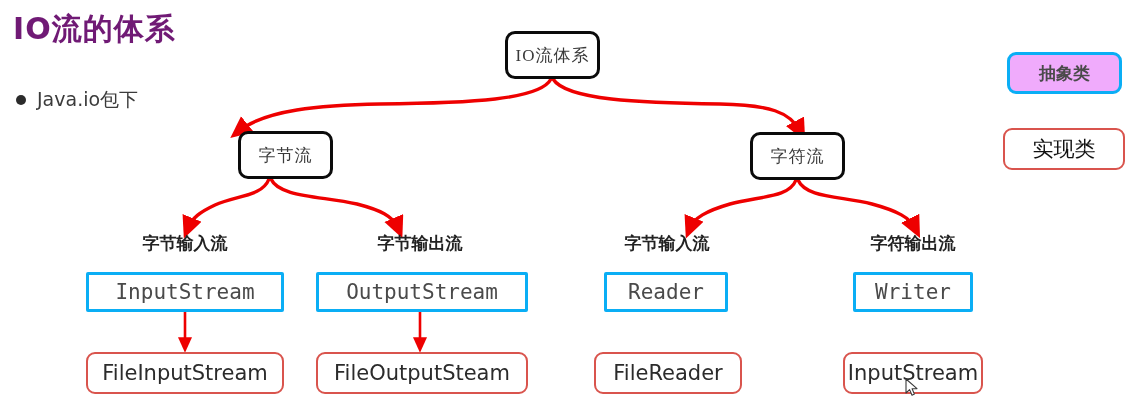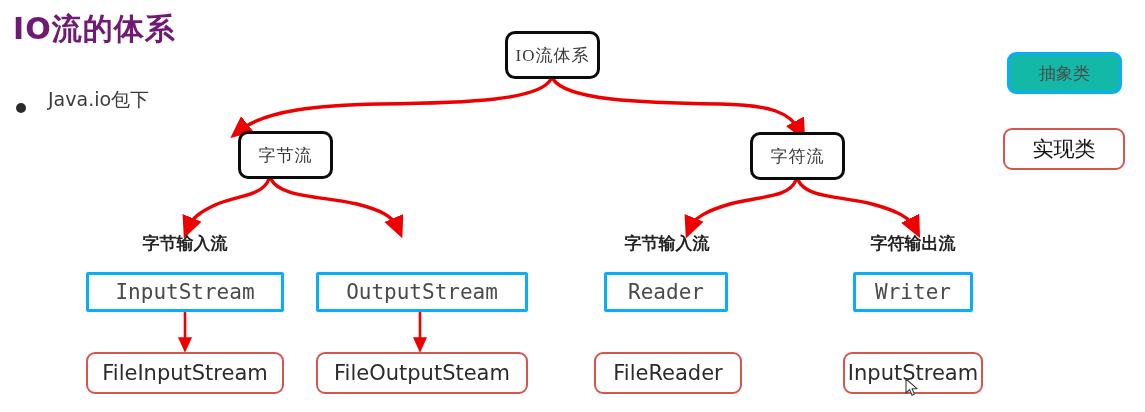--- a/index.html
+++ b/index.html
@@ -38,22 +38,22 @@
     letter-spacing: 1px;
     white-space: nowrap;
   }
 
   
   .bullet-row {
     position: absolute;
     left: 16px;
     top: 87px;
     display: flex;
-    align-items: flex-end;
-    gap: 22px;
+    align-items: center;
+    gap: 11px;
     white-space: nowrap;
   }
   .bullet-dot {
     width: 10px;
     height: 10px;
     border-radius: 50%;
     background: #2b2b2b;
     display: block;
   }
   .bullet-text {
@@ -186,20 +186,23 @@
     <span>字节流</span>
   </div>
 
   <div class="node node-black" style="left:750px; top:132px; width:95px; height:48px;">
     <span>字符流</span>
   </div>
 
   <div class="caption" style="left:104px; top:232px; width:162px;">
     <span>字节输入流</span>
   </div>
+  <div class="caption" style="left:320px; top:232px; width:200px;">
+    <span>字节输出流</span>
+  </div>
   <div class="caption" style="left:603px; top:232px; width:128px;">
     <span>字节输入流</span>
   </div>
   <div class="caption" style="left:851px; top:232px; width:124px;">
     <span>字符输出流</span>
   </div>
 
   <div class="node node-cyan" style="left:86px; top:272px; width:198px; height:40px;">
     <span>InputStream</span>
   </div>
@@ -227,21 +230,21 @@
   <div class="node node-red" style="left:594px; top:352px; width:148px; height:42px;">
     <span>FileReader</span>
   </div>
 
   <div class="node node-red" style="left:843px; top:352px; width:140px; height:42px;">
     <span>InputStream</span>
   </div>
 
   <div class="node legend-abstract" style="position:absolute; left:1007px; top:52px; width:115px; height:42px;
               display:flex; align-items:center; justify-content:center;
-              background:#14b8a6; box-sizing:border-box;">
+              background:#f0abfc; box-sizing:border-box;font-weight:bold;">
     <span>抽象类</span>
   </div>
 
   <div class="node legend-concrete" style="position:absolute; left:1003px; top:128px; width:122px; height:42px;
               display:flex; align-items:center; justify-content:center;
               background:#ffffff; box-sizing:border-box;">
     <span>实现类</span>
   </div>
 
   <svg class="cursor" viewBox="0 0 14 20" xmlns="http://www.w3.org/2000/svg">

